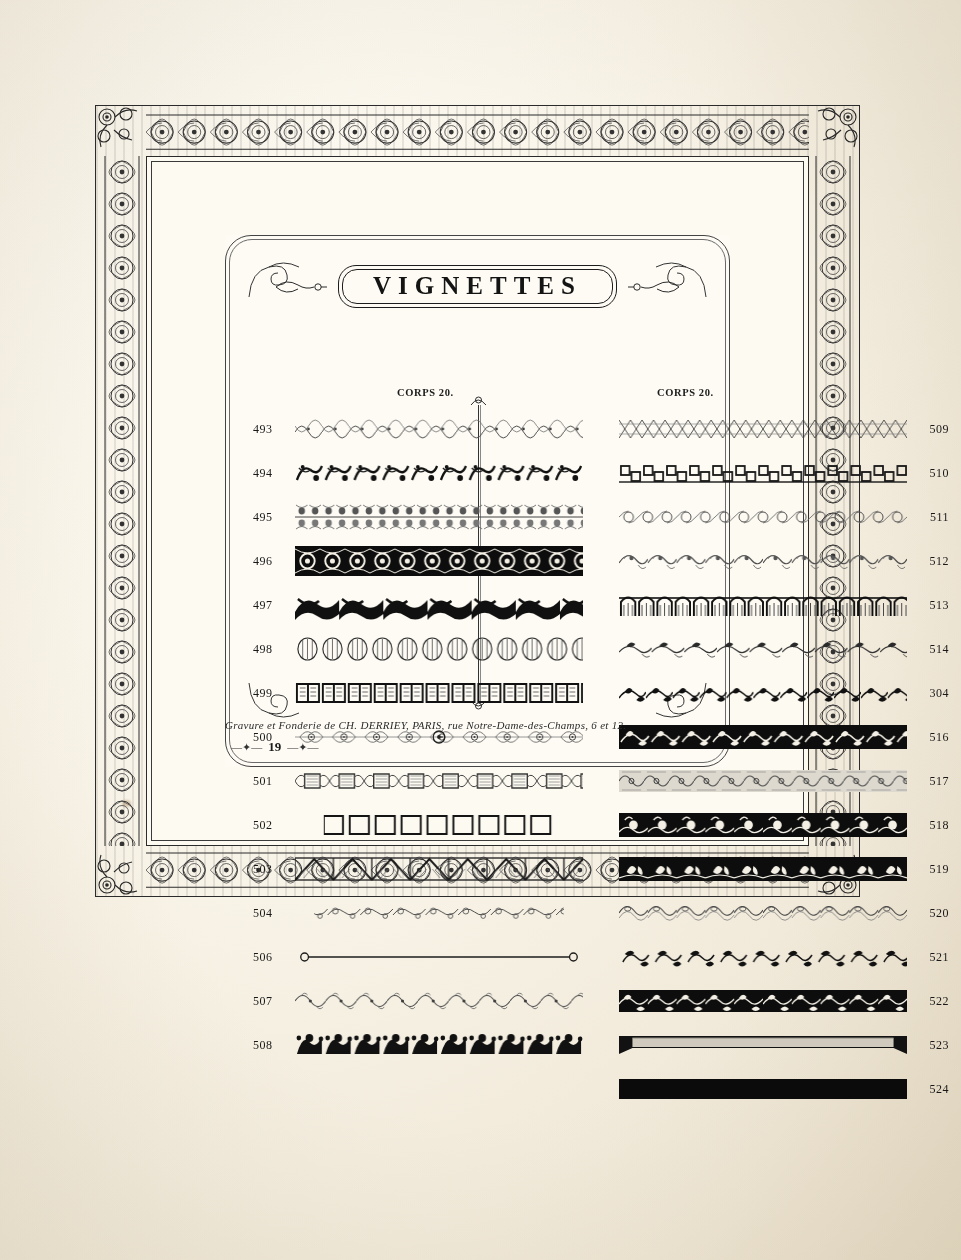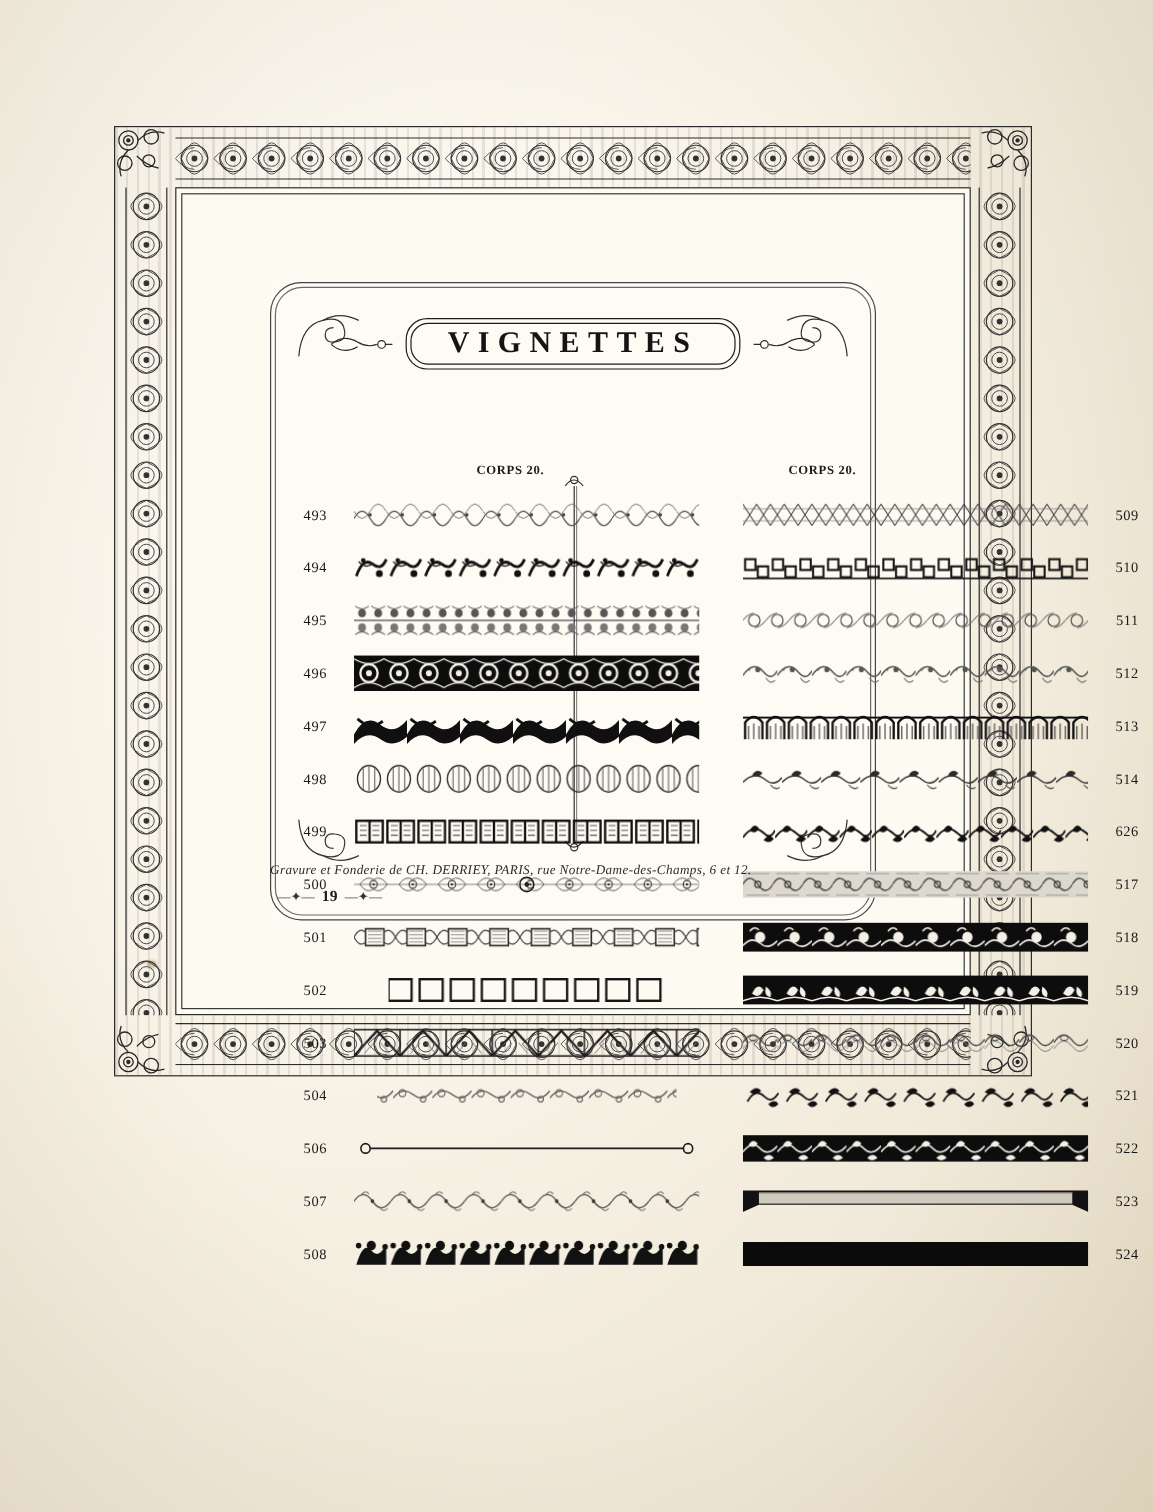--- a/index.html
+++ b/index.html
@@ -861,24 +861,32 @@
           </div>
           <div class="row">
             <span class="num">514</span>
             <span class="spec">
                 <svg viewBox="0 0 300 30" preserveAspectRatio="none">
                   <rect width="300" height="30" fill="url(#p514)"></rect>
                 </svg>
               </span>
           </div>
           <div class="row">
-            <span class="num">626</span>
+            <span class="num">304</span>
             <span class="spec">
                 <svg viewBox="0 0 300 30" preserveAspectRatio="none">
                   <rect width="300" height="30" fill="url(#p515)"></rect>
+                </svg>
+              </span>
+          </div>
+          <div class="row">
+            <span class="num">516</span>
+            <span class="spec">
+                <svg viewBox="0 0 300 30" preserveAspectRatio="none">
+                  <rect y="3" width="300" height="24" fill="url(#p516)"></rect>
                 </svg>
               </span>
           </div>
           <div class="row">
             <span class="num">517</span>
             <span class="spec">
                 <svg viewBox="0 0 300 30" preserveAspectRatio="none">
                   <rect y="4" width="300" height="22" fill="url(#p517)"></rect>
                 </svg>
               </span>

